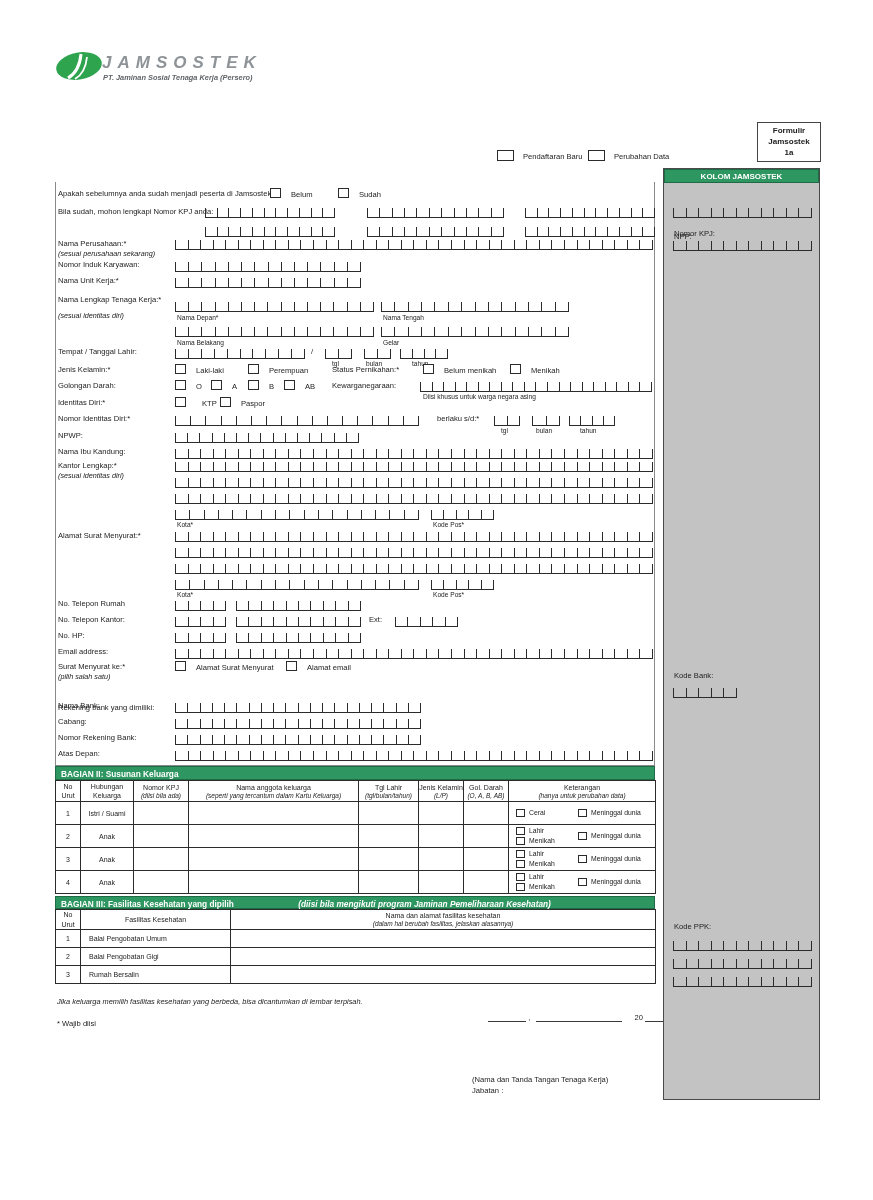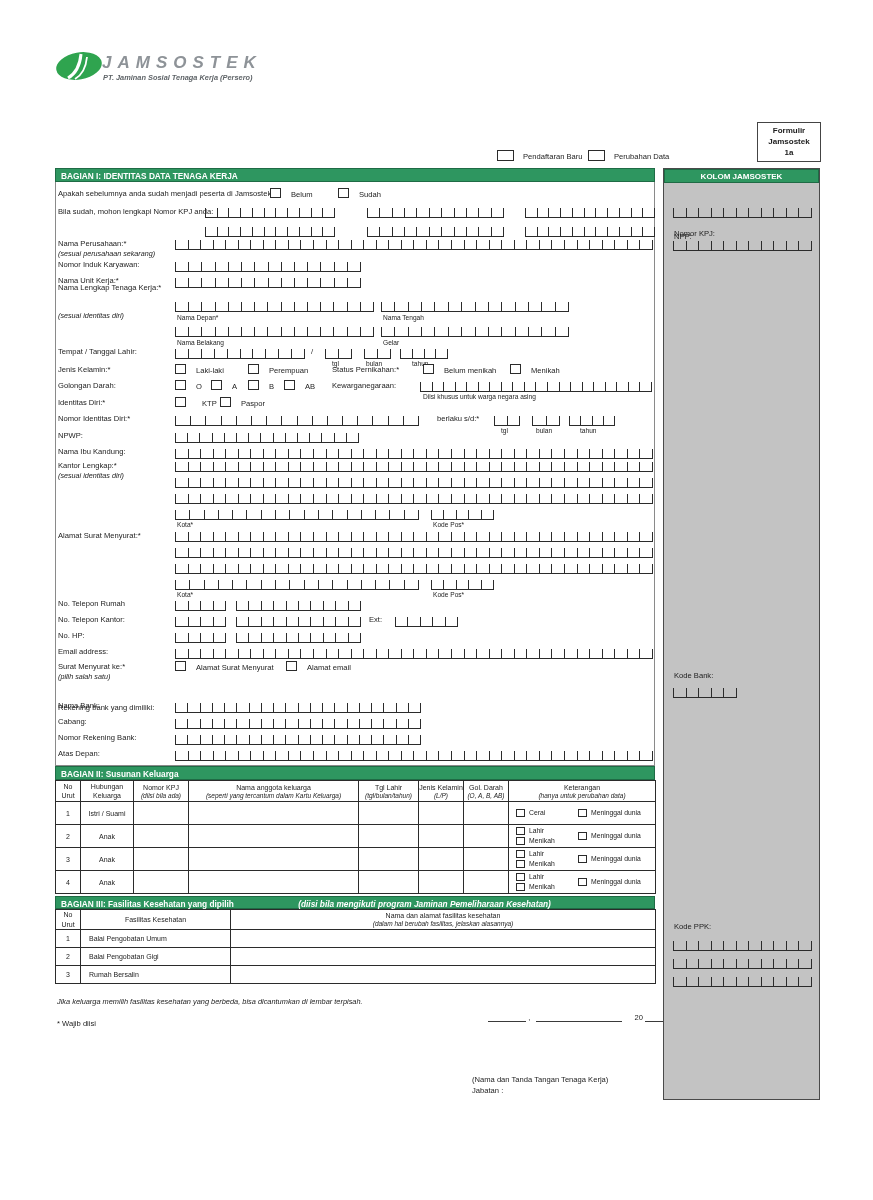--- a/index.html
+++ b/index.html
@@ -55,21 +55,20 @@
     <div>Formulir</div>
     <div>Jamsostek</div>
     <div>1a</div>
   </div>
   <span class="a cb cbw" style="left:497px;top:150px;"></span>
   <span class="a clab" style="left:519px;top:152px;">Pendaftaran Baru</span>
   <span class="a cb cbw" style="left:588px;top:150px;"></span>
   <span class="a clab" style="left:610px;top:152px;">Perubahan Data</span>
 
   <div class="a" style="left:55px;top:168px;width:600px;height:598px;">
-    <div class="bar" style="width:100%;height:14px;">BAGIAN I: IDENTITAS DATA TENAGA KERJA</div>
     <div class="a" style="left:0;top:14px;right:0;bottom:0;border:1px solid #8a8a8a;border-top:none;"></div>
 
     <div class="a lbl" style="left:3px;top:22px;">Apakah sebelumnya anda sudah menjadi peserta di Jamsostek?*</div>
     <span class="a cb" style="left:215px;top:20px;"></span>
     <span class="a clab" style="left:232px;top:22px;">Belum</span>
     <span class="a cb" style="left:283px;top:20px;"></span>
     <span class="a clab" style="left:300px;top:22px;">Sudah</span>
 
     <div class="a lbl" style="left:3px;top:40px;">Bila sudah, mohon lengkapi Nomor KPJ anda:</div>
     <div class="a comb" style="left:150px;top:40px;width:130px;">
@@ -223,21 +222,21 @@
         <span></span>
         <span></span>
         <span></span>
         <span></span>
         <span></span>
         <span></span>
         <span></span>
         <span></span>
       </div>
 
-    <div class="a lbl" style="left:3px;top:116px;">Nama Lengkap Tenaga Kerja:*</div>
+    <div class="a lbl" style="left:3px;top:128px;">Nama Lengkap Tenaga Kerja:*</div>
     <div class="a sub" style="left:3px;top:143px;">(sesuai identitas diri)</div>
     <div class="a comb" style="left:120px;top:134px;width:199px;">
         <span></span>
         <span></span>
         <span></span>
         <span></span>
         <span></span>
         <span></span>
         <span></span>
         <span></span>

